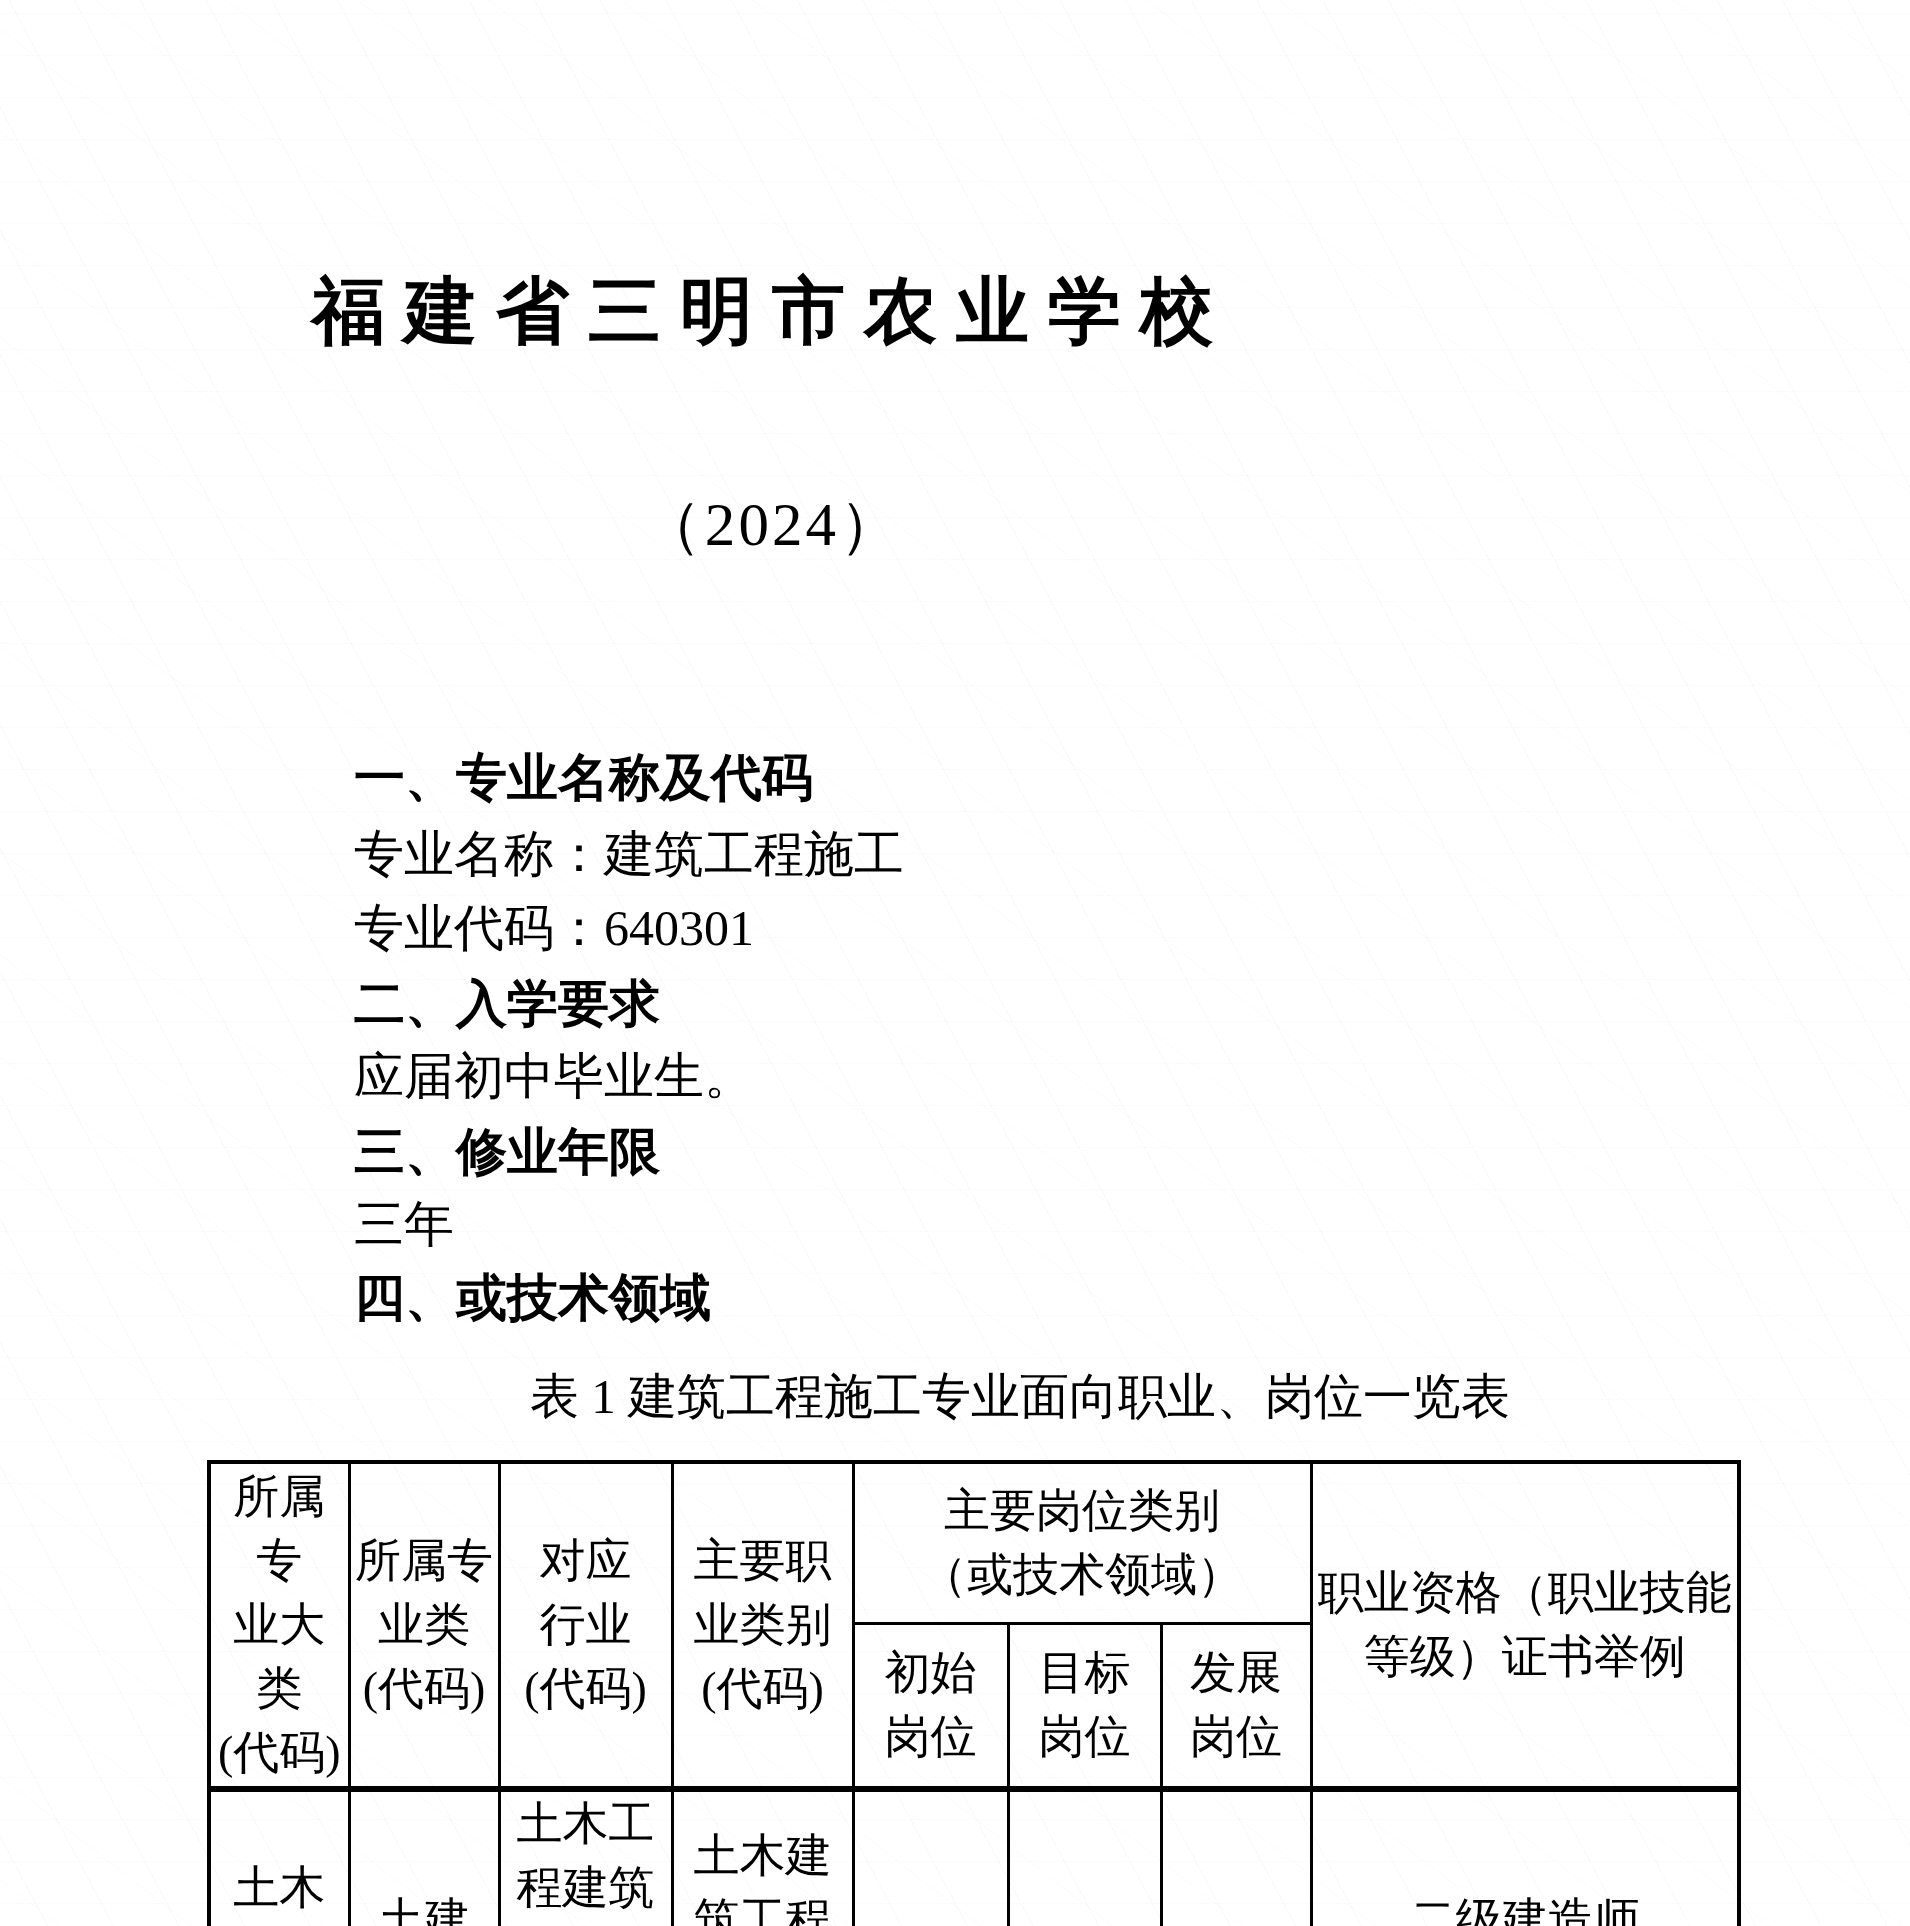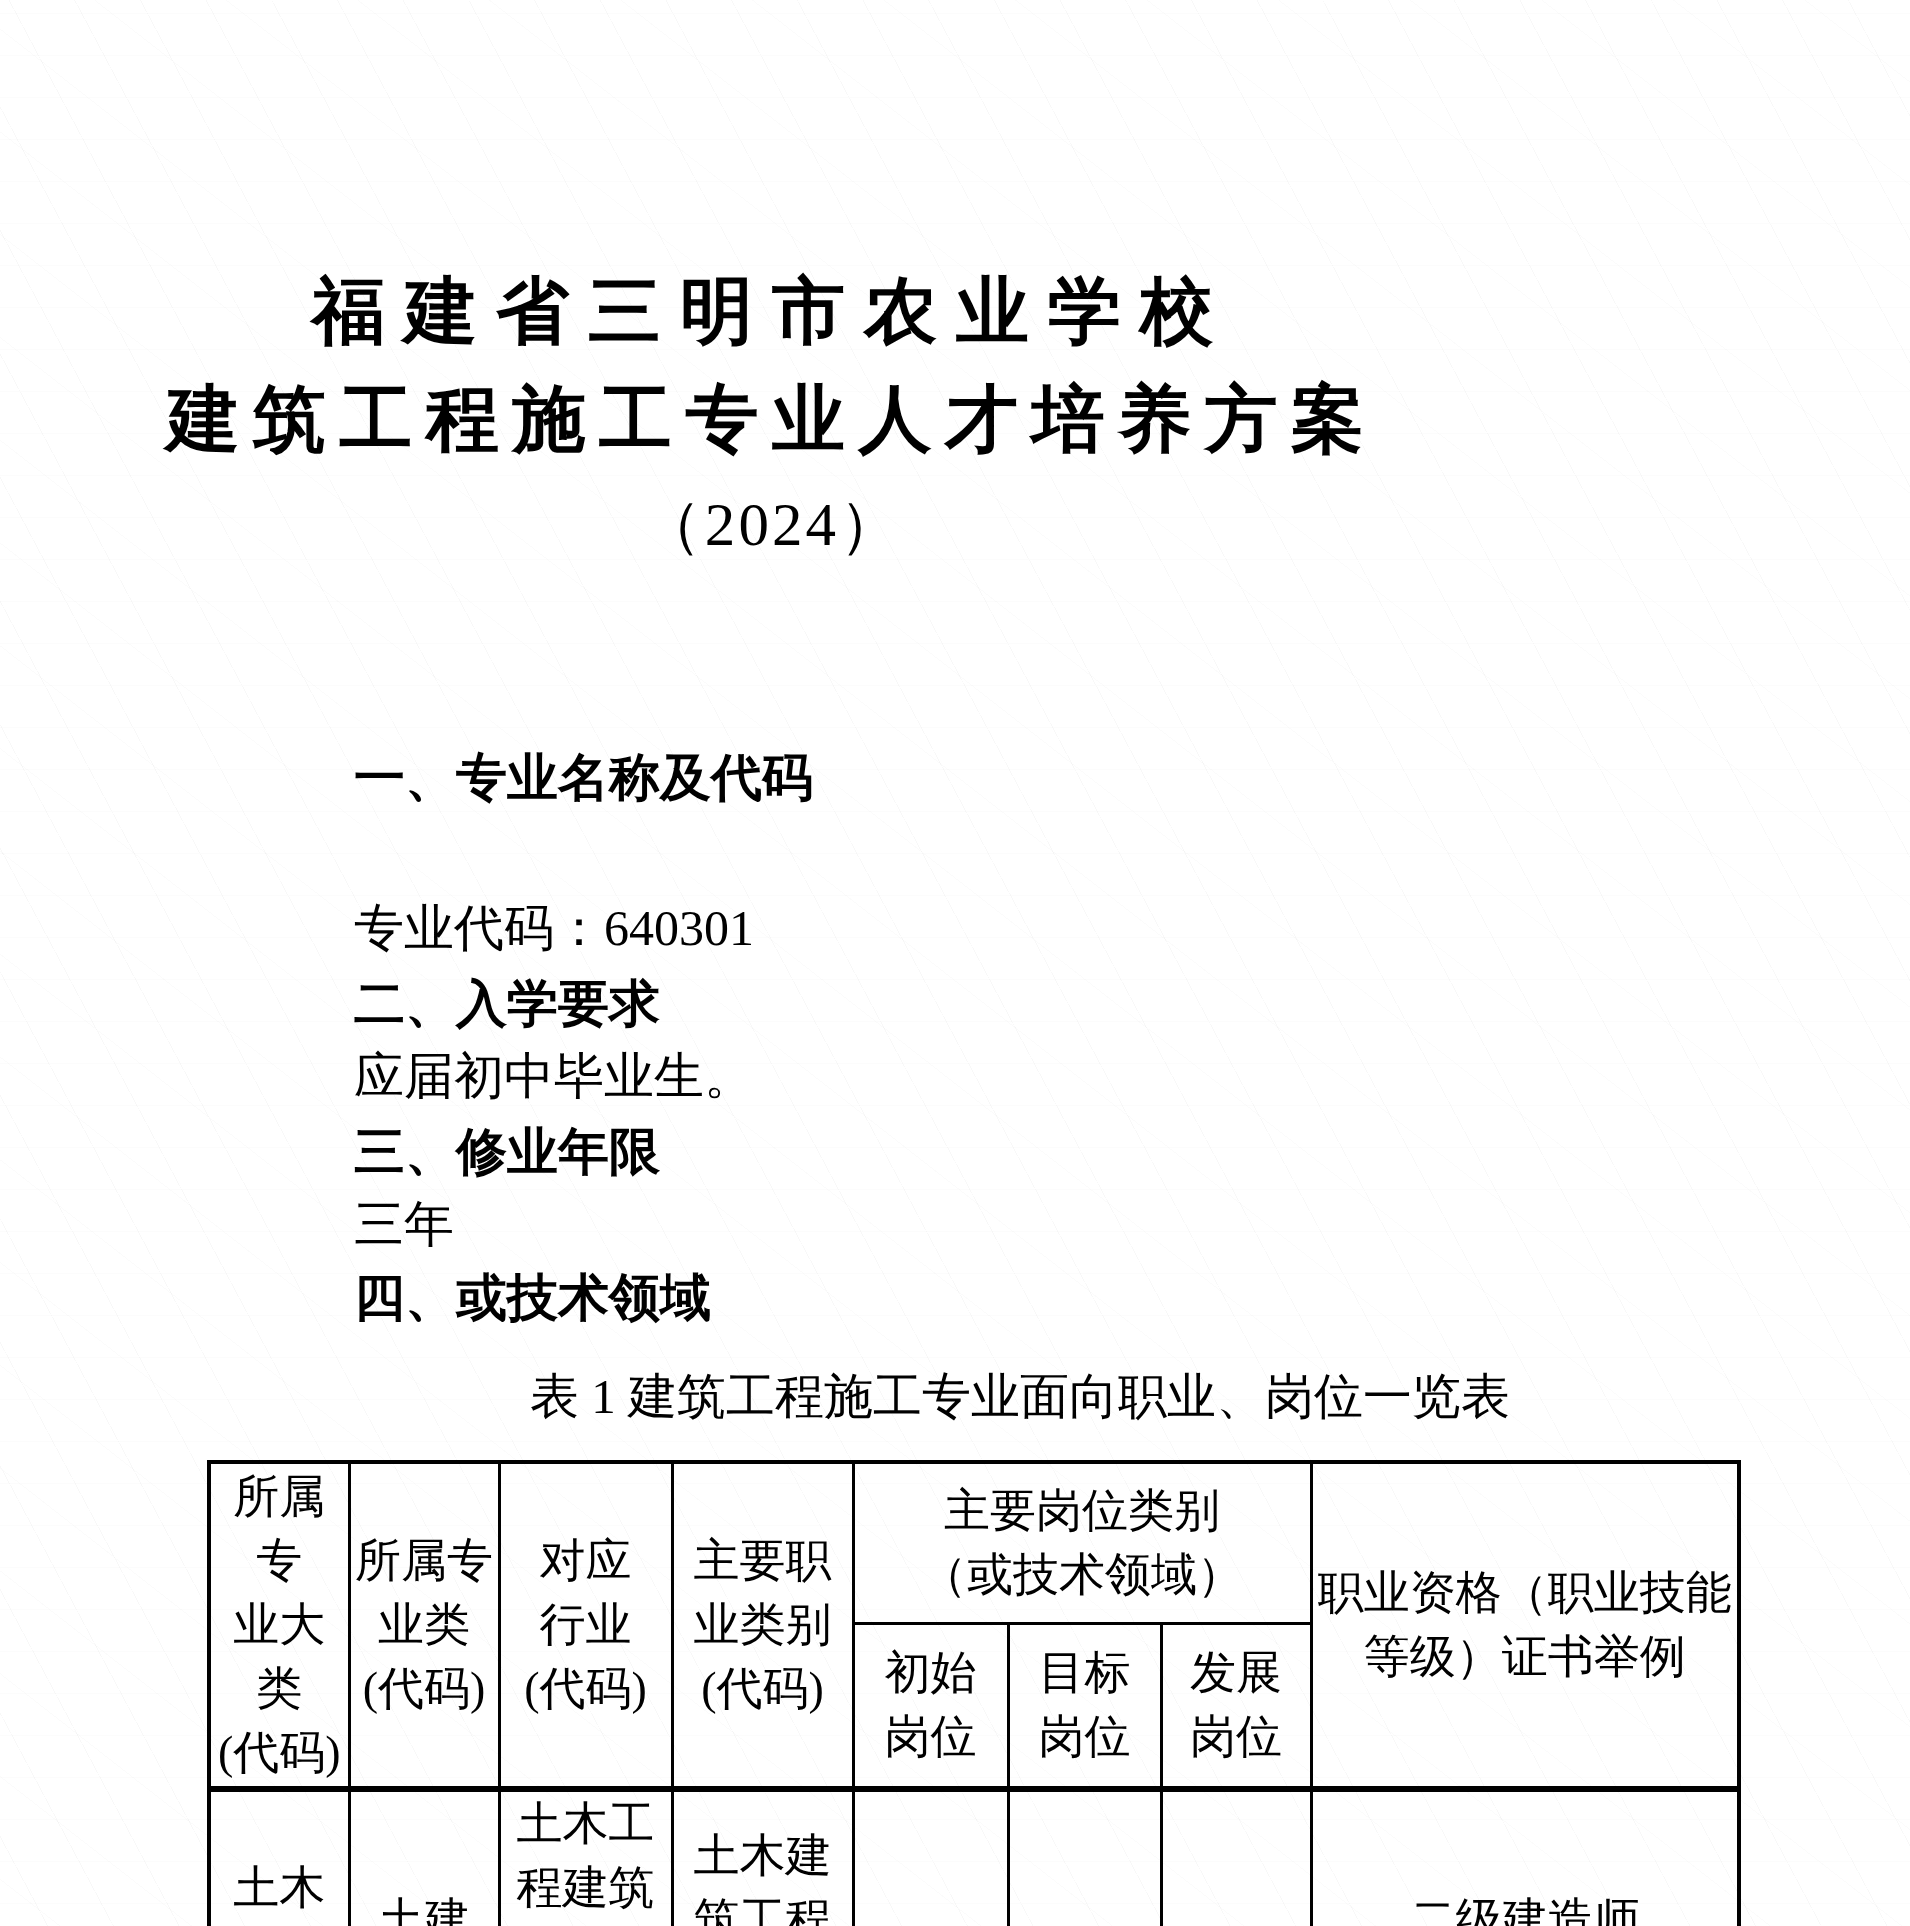--- a/index.html
+++ b/index.html
@@ -52,24 +52,24 @@
   tr.brow td{border-top:6.2px solid #000;}
   th.merged{border-bottom:4.6px solid #000;margin-left:48px;}
 </style>
 </head>
 <body>
 
 <div class="page">
   <div class="noise"></div>
 
   <div class="abs title t1">福建省三明市农业学校</div>
-  <div class="abs title t2">建筑工程施工专业人才培养方案</div>
   <div class="abs title t3">（2024）</div>
 
   <div class="abs h2 h-1">一、专业名称及代码</div>
+  <div class="abs line l-1a">专业名称：建筑工程施工</div>
   <div class="abs line l-1b">专业代码：640301</div>
 
   <div class="abs h2 h-2">二、入学要求</div>
   <div class="abs line l-2a">应届初中毕业生。</div>
 
   <div class="abs h2 h-3">三、修业年限</div>
   <div class="abs line l-3a">三年</div>
 
   <div class="abs h2 h-4">四、或技术领域</div>
   <div class="abs caption">表 1 建筑工程施工专业面向职业、岗位一览表</div>

